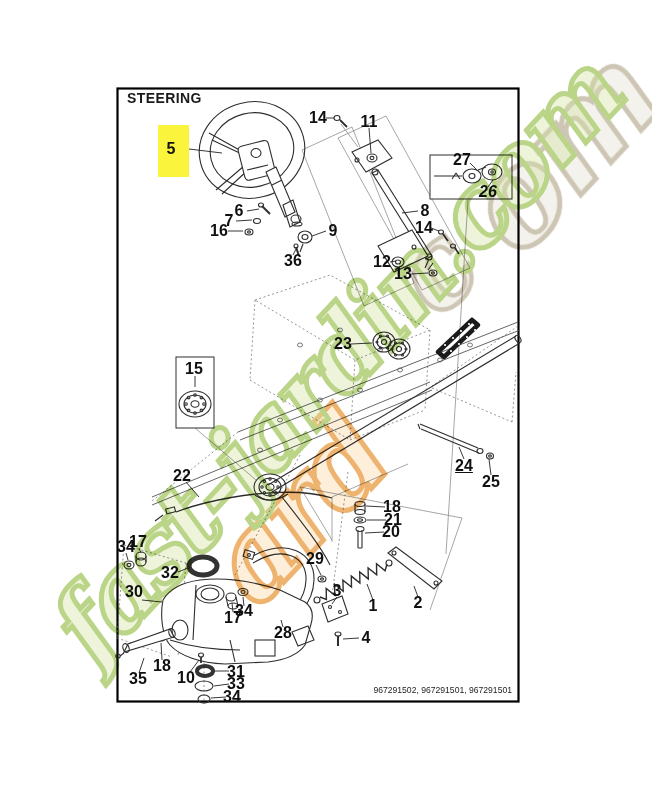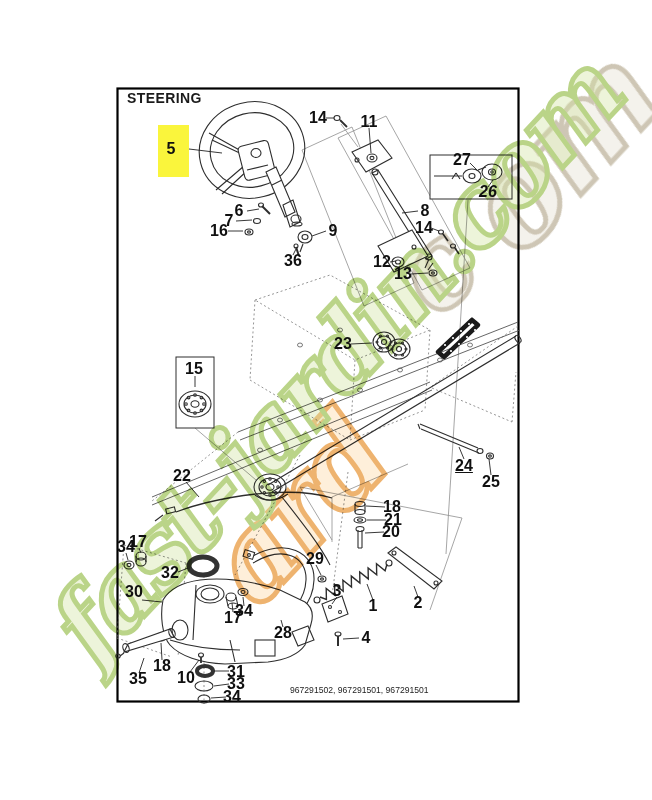--- a/index.html
+++ b/index.html
@@ -1,21 +1,21 @@
 <!DOCTYPE html>
 <html><head>
 <meta charset="utf-8">
 <style>
   html,body{margin:0;padding:0;background:#ffffff;}
   .stage{position:relative;width:652px;height:800px;background:#fff;overflow:hidden;
          font-family:"Liberation Sans",sans-serif;}
   svg.art{position:absolute;left:0;top:0;width:652px;height:800px;}
   .page-title{position:absolute;left:127px;top:90px;font-size:14px;font-weight:700;
               letter-spacing:.4px;color:#1a1a1a;}
-  .footer{position:absolute;left:290px;top:685px;width:222px;text-align:left;
+  .footer{position:absolute;left:290px;top:685px;width:222px;text-align:right;
           font-size:8.6px;color:#1d1d1d;}
   #callouts{position:absolute;left:0;top:0;width:652px;height:800px;pointer-events:none;}
   .callout{position:absolute;transform:translate(-50%,-50%);font-size:16px;font-weight:700;
            color:#101010;white-space:nowrap;}
   .wmtext{font-family:"DejaVu Serif",serif;font-style:italic;font-weight:700;}
 </style>
 </head>
 <body>
 
 <div class="stage">

